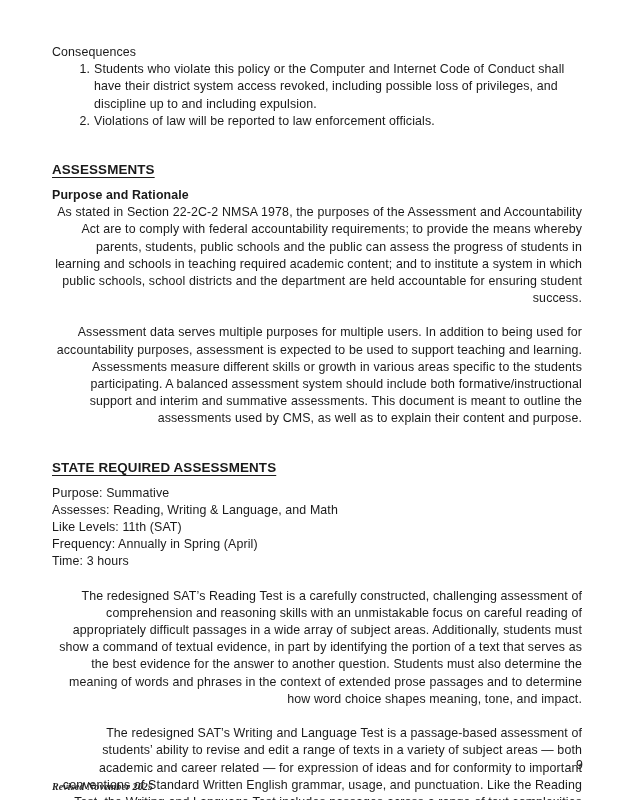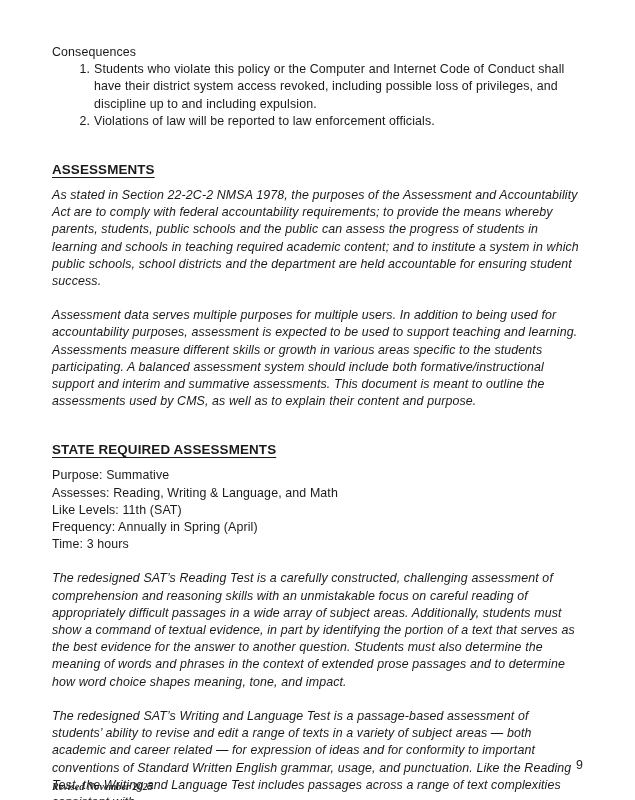--- a/index.html
+++ b/index.html
@@ -24,22 +24,21 @@
     top: 44px;
     width: 530px;
   }
   p, div, li {
     font-size: 12.4px;
     line-height: 17.2px;
     letter-spacing: 0.01em;
   }
   .para {
     margin: 0;
-    text-align: left;
-    font-style: italic;
+    text-align: right;
   }
   .plain-line {
     margin: 0;
   }
   ol.numbered {
     margin: 0;
     padding: 0;
     list-style: none;
   }
   ol.numbered > li {
@@ -113,20 +112,21 @@
         <span>Violations of law will be reported to law enforcement officials.</span>
       </li>
     </ol>
 
     <div class="gap-lg"></div>
 
     <div class="h-section">ASSESSMENTS</div>
 
     <div class="gap-sm"></div>
 
+    <div class="h-sub">Purpose and Rationale</div>
 
     <p class="para">As stated in Section 22-2C-2 NMSA 1978, the purposes of the Assessment and Accountability Act are to comply with federal accountability requirements; to provide the means whereby parents, students, public schools and the public can assess the progress of students in learning and schools in teaching required academic content; and to institute a system in which public schools, school districts and the department are held accountable for ensuring student success.</p>
 
     <div class="gap-md"></div>
 
     <p class="para">Assessment data serves multiple purposes for multiple users. In addition to being used for accountability purposes, assessment is expected to be used to support teaching and learning. Assessments measure different skills or growth in various areas specific to the students participating. A balanced assessment system should include both formative/instructional support and interim and summative assessments. This document is meant to outline the assessments used by CMS, as well as to explain their content and purpose.</p>
 
     <div class="gap-lg"></div>
 
     <div class="h-section">STATE REQUIRED ASSESSMENTS</div>

